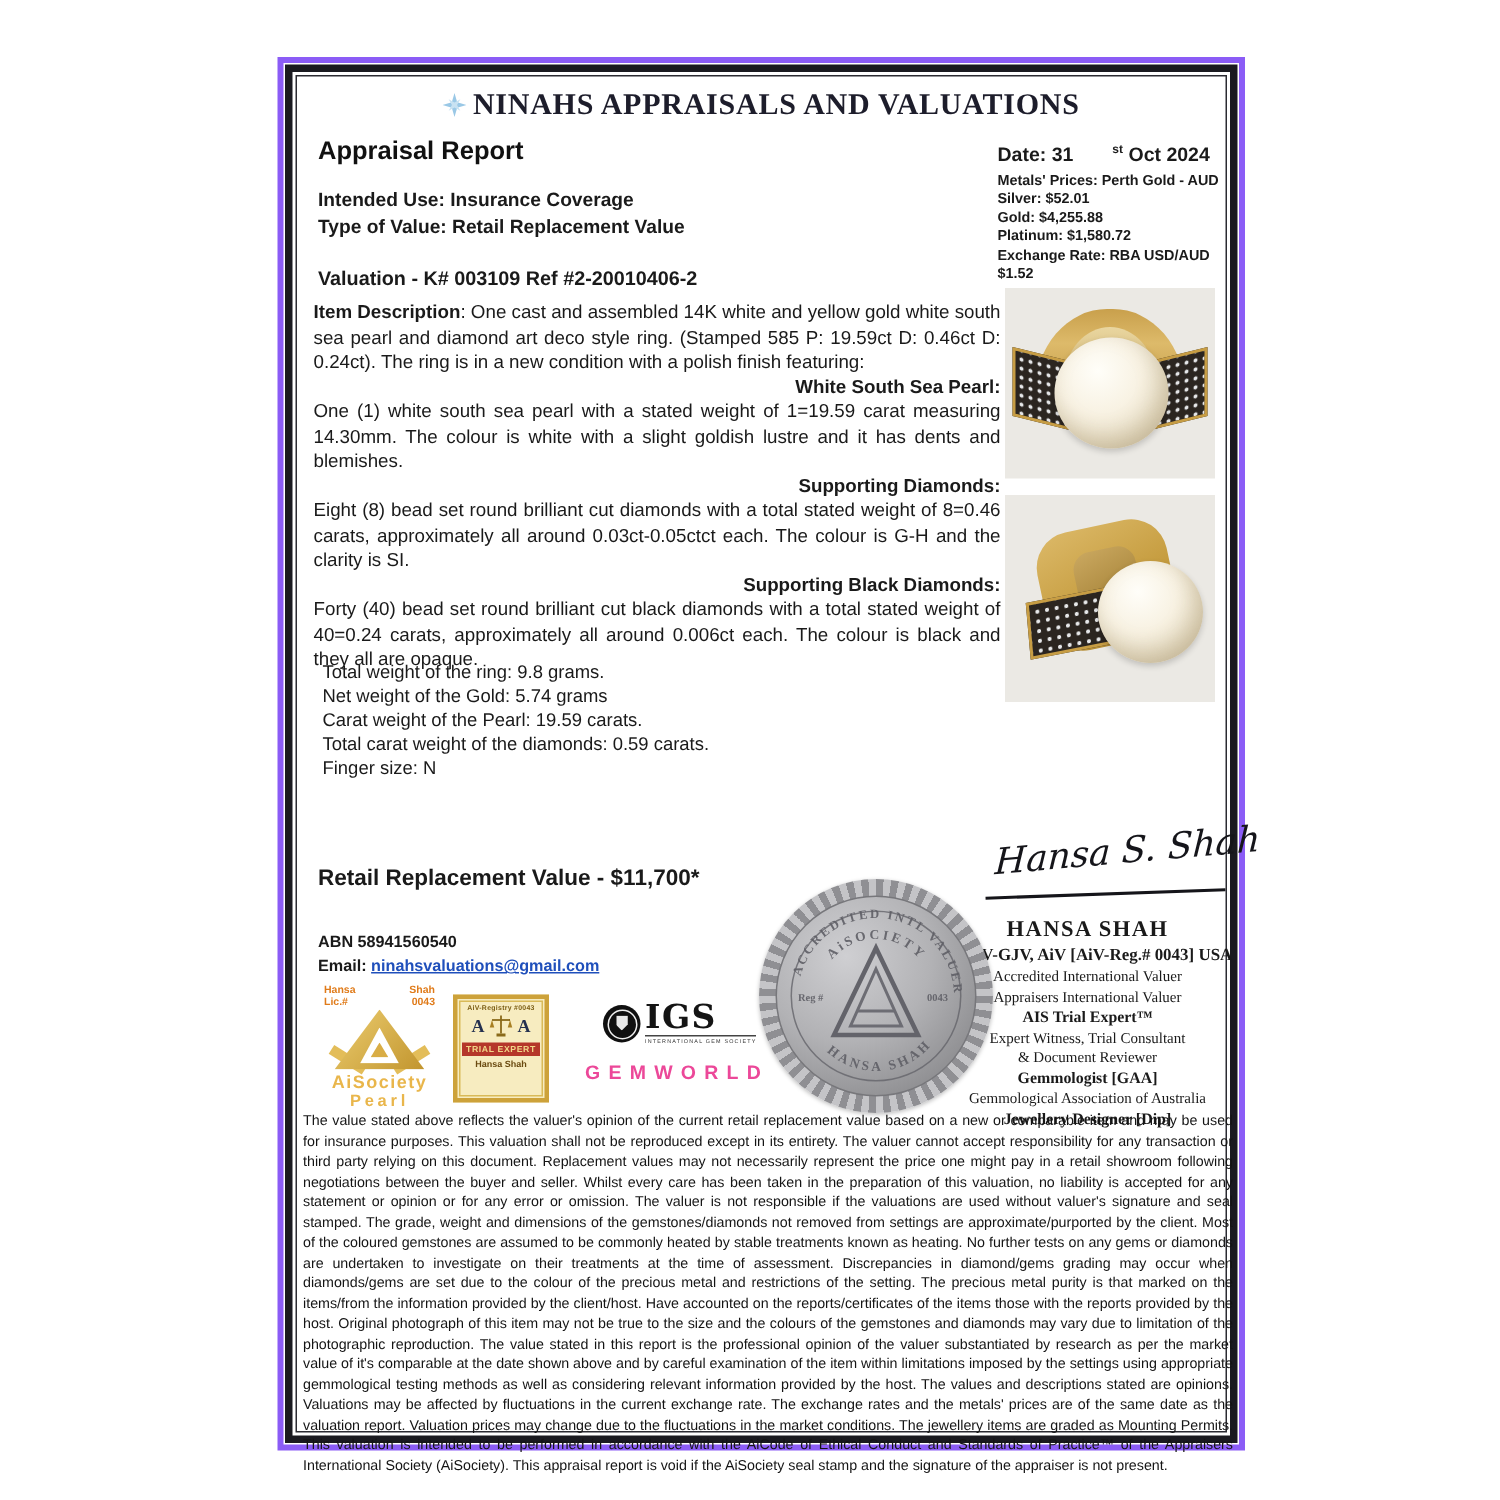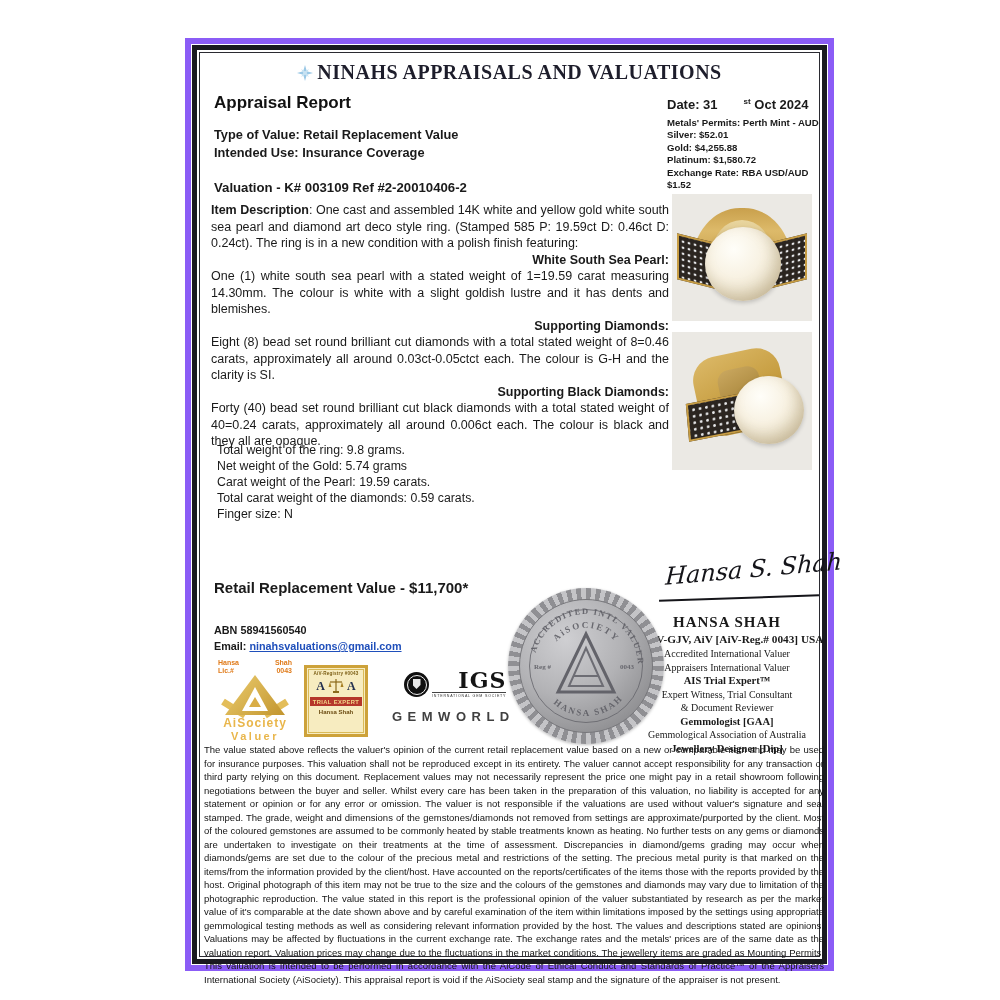--- a/index.html
+++ b/index.html
@@ -1,17 +1,17 @@
 <!DOCTYPE html>
 <html><head>
 <meta charset="utf-8">
 <style>
   html,body{margin:0;padding:0;}
   body{width:1000px;height:1000px;background:#ffffff;font-family:"Liberation Sans",sans-serif;color:#1a1a1a;position:relative;overflow:hidden;}
-  .frame{position:absolute;left:185px;top:38px;width:637px;height:921px;border:6px solid #8b5cf6;}
+  .frame{position:absolute;left:185px;top:38px;width:637px;height:921px;border:4px solid #8b5cf6;}
   .frame-mid{position:absolute;inset:1px;border:5px solid #1a1a20;}
   .frame-in{position:absolute;inset:2px;border:1px solid #2b2b32;}
   .content{position:absolute;inset:0;}
 
   .doc-title{position:absolute;top:8px;left:0;width:100%;text-align:center;font-family:"Liberation Serif",serif;font-weight:bold;font-size:20px;letter-spacing:.5px;color:#1d1d2b;}
   .doc-title svg{vertical-align:-2px;margin-right:4px;}
 
   .report-title{position:absolute;left:14px;top:40px;font-size:17px;font-weight:bold;color:#111;}
   .date-line{position:absolute;left:467px;top:44px;font-size:13px;font-weight:bold;}
   .date-line sup{font-size:8px;padding-left:26px;}
@@ -78,25 +78,25 @@
   .tb-reg{font-size:4.6px;color:#7a5c12;font-weight:bold;margin-top:3px;letter-spacing:.2px;}
   .tb-row{display:flex;align-items:center;justify-content:center;gap:3px;margin-top:2px;}
   .tb-a{font-family:"Liberation Serif",serif;font-weight:bold;font-size:12px;color:#24304f;}
   .tb-banner{margin:3px auto 0;width:52px;background:#b5372a;color:#f2d687;font-size:5.8px;font-weight:bold;letter-spacing:.4px;padding:1.5px 0;}
   .tb-name{font-size:6px;color:#6a4a10;font-weight:bold;margin-top:3px;}
 
   .igs{position:absolute;left:204px;top:616px;display:flex;align-items:flex-start;gap:3px;}
   .igs-emblem{width:25px;height:25px;border-radius:50%;background:#101010;position:relative;margin-top:3px;}
   .igs-emblem::before{content:"";position:absolute;inset:2.5px;border-radius:50%;border:1px solid #efefef;}
   .igs-shield{position:absolute;left:8.5px;top:7px;width:8px;height:10px;background:#e8e8e8;clip-path:polygon(0 0,100% 0,100% 60%,50% 100%,0 60%);}
-  .igs-txt{text-align:right;}
+  .igs-txt{text-align:left;}
   .igs-acr{font-family:"DejaVu Serif",serif;font-weight:bold;font-size:22px;line-height:23px;letter-spacing:1px;color:#141414;}
   .igs-sub{font-size:3.6px;letter-spacing:.8px;color:#333;border-top:1px solid #444;padding-top:1px;}
 
-  .gemworld{position:absolute;left:192px;top:656px;font-size:13px;font-weight:bold;letter-spacing:5.5px;color:#404040;}
+  .gemworld{position:absolute;left:192px;top:656px;font-size:13px;font-weight:bold;letter-spacing:5.5px;color:#ec4899;}
 
   .seal{position:absolute;left:308px;top:535px;width:156px;height:156px;z-index:1;}
   .seal-burst{position:absolute;inset:0;border-radius:50%;background:repeating-conic-gradient(#8f8f93 0deg 3.75deg,#c4c4c7 3.75deg 7.5deg);box-shadow:0 1px 3px rgba(0,0,0,.25);}
   .seal-disc{position:absolute;inset:11px;border-radius:50%;background:radial-gradient(circle at 35% 30%,#cfcfd2 0%,#b2b2b5 45%,#919194 78%,#838386 100%);border:1px solid #77777b;}
   .seal-ring{position:absolute;inset:21px;border-radius:50%;border:1.5px solid rgba(100,100,106,.8);}
   .seal svg{position:absolute;inset:0;}
   .seal text{fill:#5f5f66;opacity:.9;font-family:"Liberation Serif",serif;font-weight:bold;}
 
   .disclaimer{position:absolute;left:2px;top:688px;width:620px;font-size:9.5px;line-height:13.5px;text-align:justify;padding:2px 2px;color:#141414;}
 </style>
@@ -113,26 +113,26 @@
         <path d="M8 0 L9.8 6.2 L16 8 L9.8 9.8 L8 16 L6.2 9.8 L0 8 L6.2 6.2 Z" fill="#9ac8e6"></path>
         <path d="M8 2.5 L9.2 6.8 L13.5 8 L9.2 9.2 L8 13.5 L6.8 9.2 L2.5 8 L6.8 6.8 Z" fill="#c8e2f2" transform="rotate(45 8 8)"></path>
       </svg><span>NINAHS APPRAISALS AND VALUATIONS</span>
     </div>
 
     <div class="report-title">Appraisal Report</div>
 
     <div class="date-line"><span>Date: 31</span><sup>st</sup><span> Oct 2024</span></div>
 
     <div class="meta-left">
+      <div>Intended Use: Insurance Coverage</div>
       <div>Type of Value: Retail Replacement Value</div>
-      <div>Intended Use: Insurance Coverage</div>
     </div>
 
     <div class="metals">
-      <div>Metals' Permits: Perth Mint - AUD</div>
+      <div>Metals' Prices: Perth Gold - AUD</div>
       <div>Silver: $52.01</div>
       <div>Gold: $4,255.88</div>
       <div>Platinum: $1,580.72</div>
       <div>Exchange Rate: RBA USD/AUD $1.52</div>
     </div>
 
     <div class="val-ref">Valuation - K# 003109 Ref #2-20010406-2</div>
 
     <div class="desc">
       <p><b>Item Description</b><span>: One cast and assembled 14K white and yellow gold white south sea pearl and diamond art deco style ring. (Stamped 585 P: 19.59ct D: 0.46ct D: 0.24ct). The ring is in a new condition with a polish finish featuring:</span></p>
@@ -203,21 +203,21 @@
               <span>0043</span>
             </div>
       <div class="ais-mark">
         <div class="wing l"></div>
         <div class="wing r"></div>
         <div class="tri tri-o"></div>
         <div class="tri tri-w"></div>
         <div class="tri tri-i"></div>
       </div>
       <div class="ais-name">AiSociety</div>
-      <div class="ais-name2">Valuer</div>
+      <div class="ais-name2">Pearl</div>
     </div>
 
     <div class="trial-badge">
       <div class="tb-in"></div>
       <div class="tb-reg">AiV-Registry #0043</div>
       <div class="tb-row">
         <span class="tb-a">A</span>
         <svg width="16" height="16" viewBox="0 0 16 16">
           <line x1="8" y1="1" x2="8" y2="13" stroke="#8a6a1a" stroke-width="1.2"></line>
           <line x1="2" y1="4" x2="14" y2="4" stroke="#8a6a1a" stroke-width="1.2"></line>

